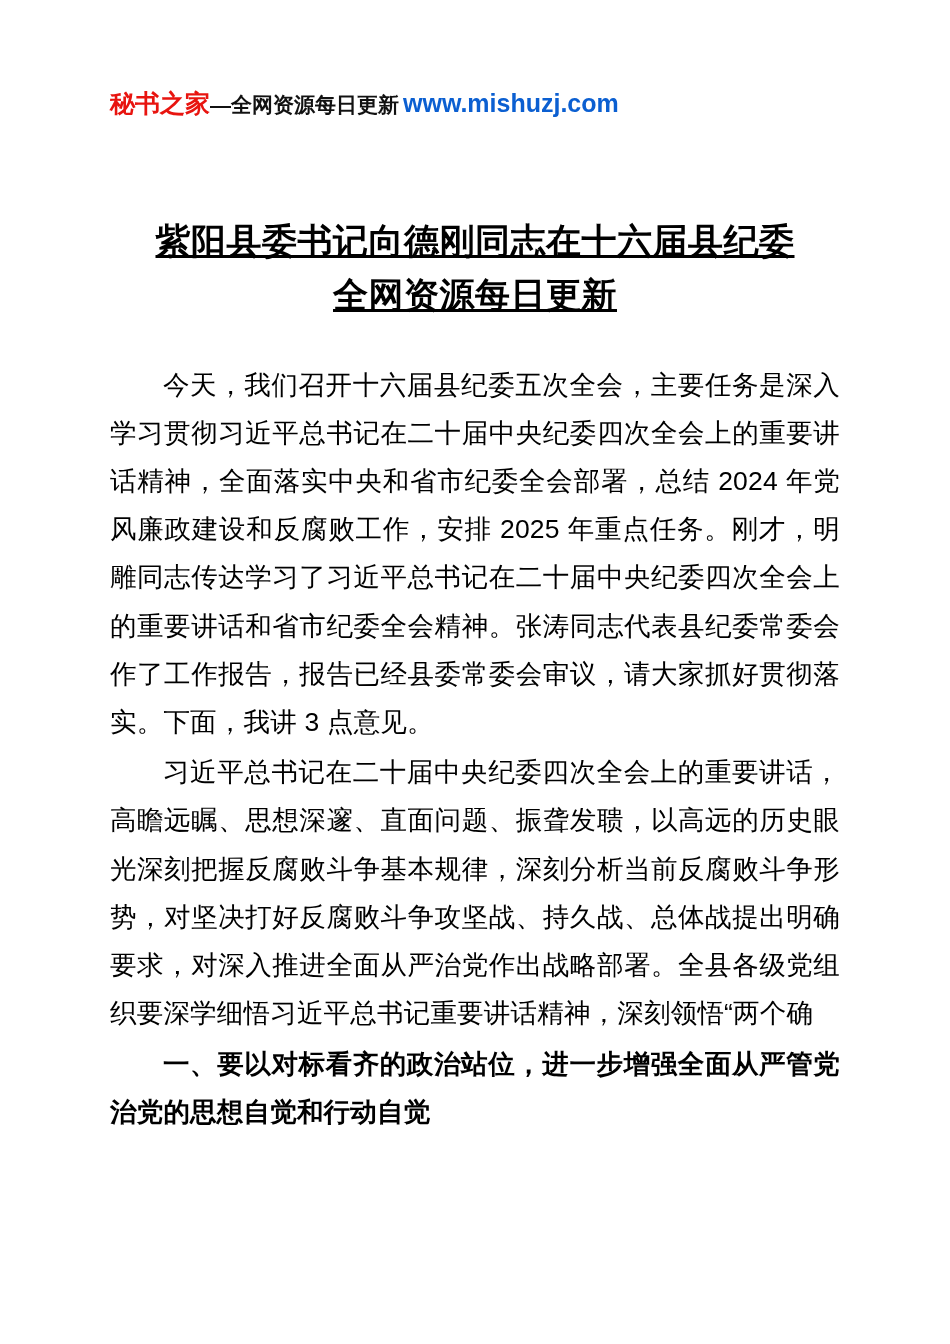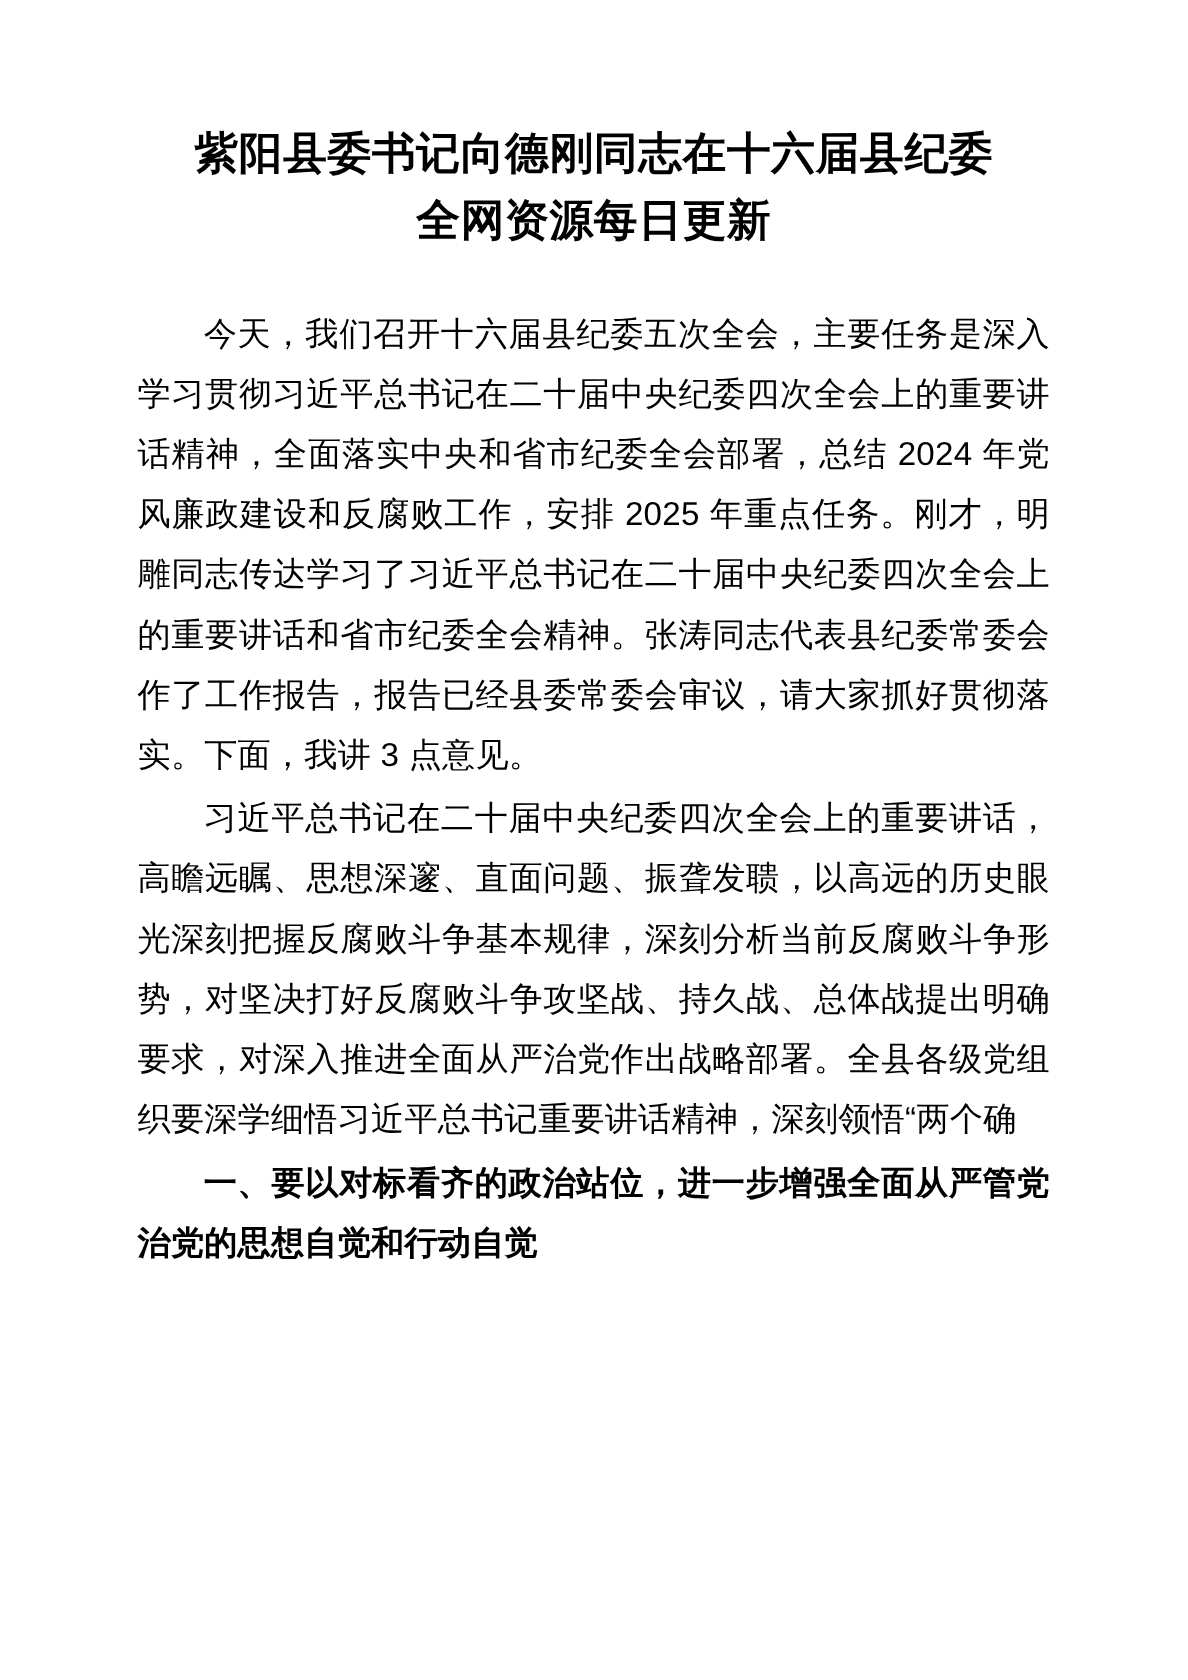--- a/index.html
+++ b/index.html
@@ -54,20 +54,21 @@
 
   
   .doc-title {
     margin-top: 96px;
     text-align: center;
     font-size: 35px;
     font-weight: bold;
     line-height: 1.55;
     letter-spacing: 0.5px;
     color: #000;
+    text-decoration: underline;
   }
   .doc-title .t-line {
     display: block;
   }
 
   
   .doc-body {
     margin-top: 38px;
   }
   .para {
@@ -82,20 +83,23 @@
   }
   .para.heading {
     font-weight: bold;
   }
 </style>
 </head>
 <body>
 
 <div class="page">
 
+  <div class="header-line">
+    <span class="header-brand">秘书之家</span><span class="header-sep">—</span><span class="header-tagline">全网资源每日更新</span><span class="header-url">www.mishuzj.com</span>
+  </div>
 
   <h1 class="doc-title">
     <span class="t-line">紫阳县委书记向德刚同志在十六届县纪委</span>
     <span class="t-line">全网资源每日更新</span>
   </h1>
 
   <div class="doc-body">
     <p class="para">今天，我们召开十六届县纪委五次全会，主要任务是深入学习贯彻习近平总书记在二十届中央纪委四次全会上的重要讲话精神，全面落实中央和省市纪委全会部署，总结 2024 年党风廉政建设和反腐败工作，安排 2025 年重点任务。刚才，明雕同志传达学习了习近平总书记在二十届中央纪委四次全会上的重要讲话和省市纪委全会精神。张涛同志代表县纪委常委会作了工作报告，报告已经县委常委会审议，请大家抓好贯彻落实。下面，我讲 3 点意见。</p>
     <p class="para">习近平总书记在二十届中央纪委四次全会上的重要讲话，高瞻远瞩、思想深邃、直面问题、振聋发聩，以高远的历史眼光深刻把握反腐败斗争基本规律，深刻分析当前反腐败斗争形势，对坚决打好反腐败斗争攻坚战、持久战、总体战提出明确要求，对深入推进全面从严治党作出战略部署。全县各级党组织要深学细悟习近平总书记重要讲话精神，深刻领悟“两个确</p>
     <p class="para heading">一、要以对标看齐的政治站位，进一步增强全面从严管党治党的思想自觉和行动自觉</p>

